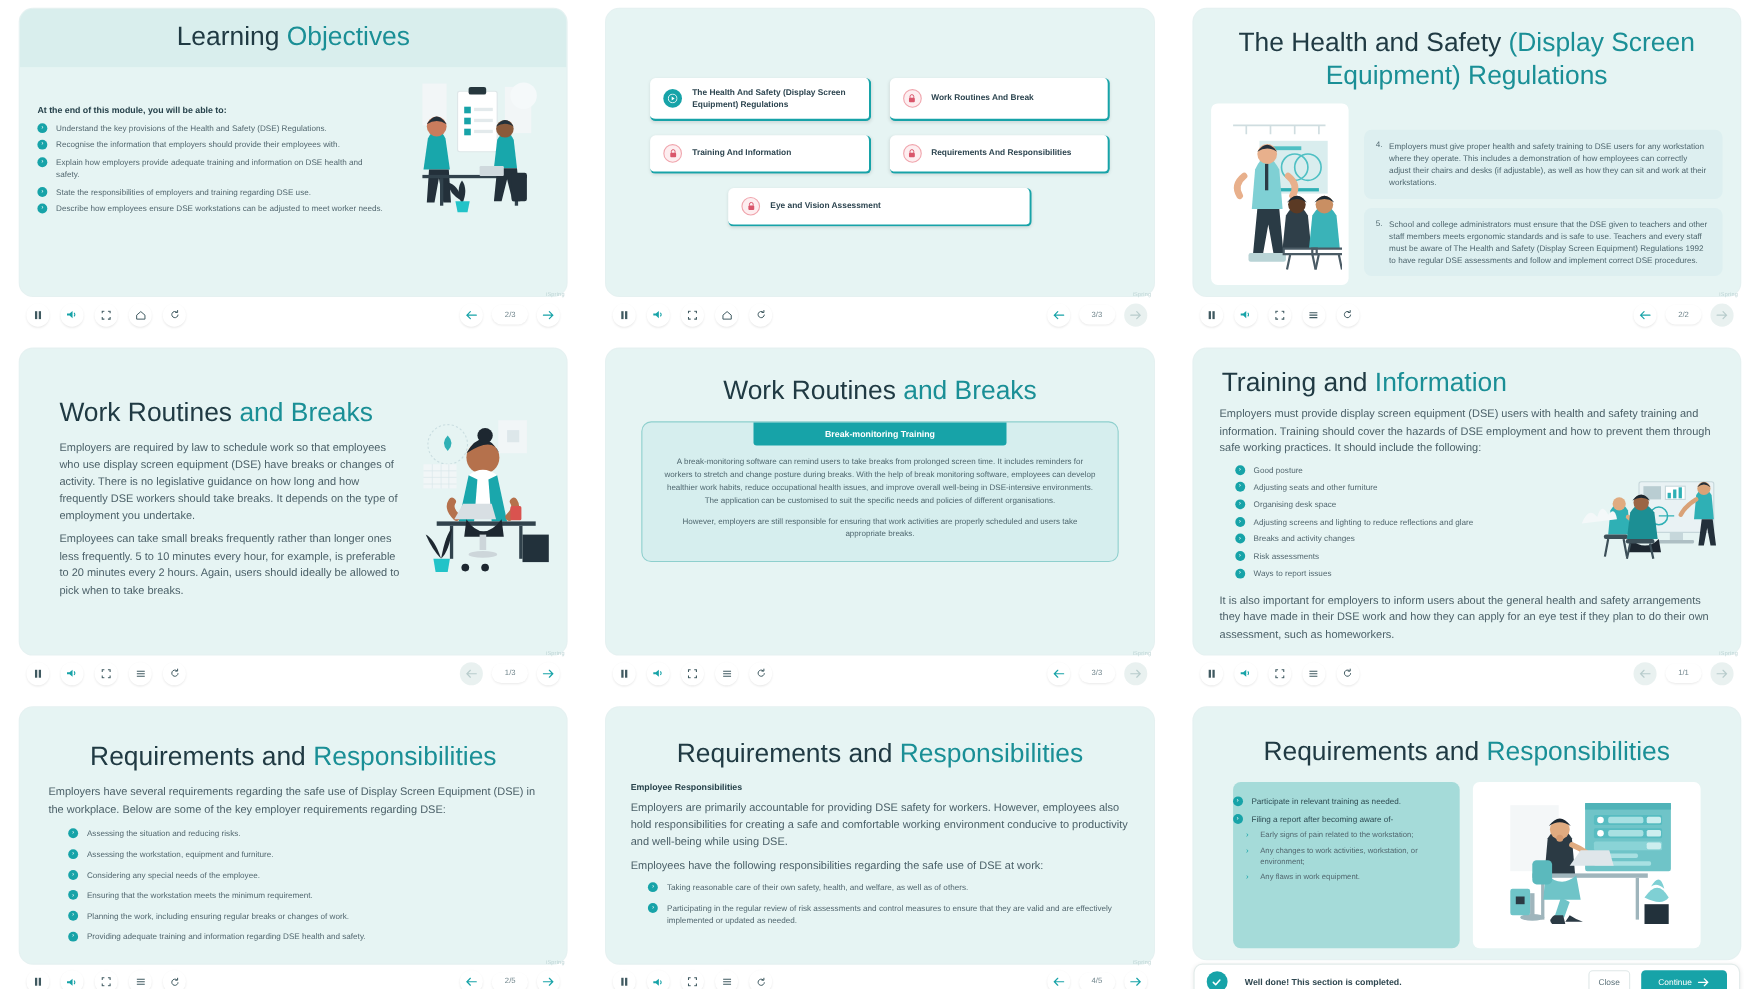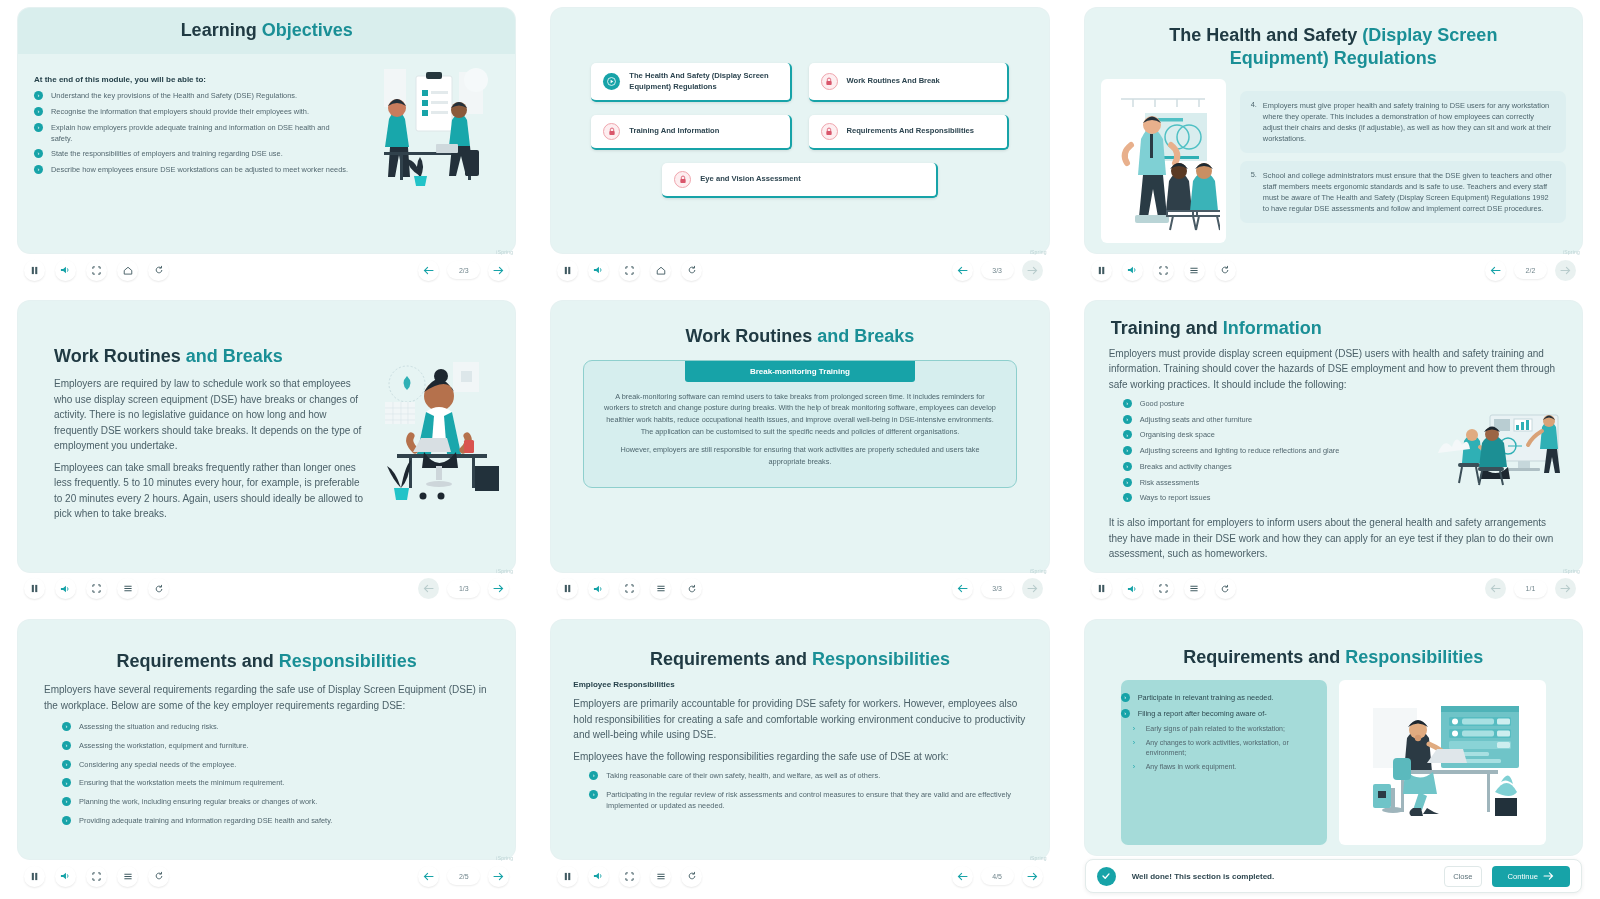--- a/index.html
+++ b/index.html
@@ -30,21 +30,21 @@
     position: relative;
     overflow: hidden;
     display: flex;
     flex-direction: column;
     box-shadow: 0 0 0 1px rgba(150,200,200,.25);
   }
   .slide-body { flex: 1; padding: 10px 16px; display: flex; flex-direction: column; overflow: hidden; }
 
   
   .title {
-    font-size: 18px; font-weight: 700; color: #203a43;
+    font-size: 24px; font-weight: 400; color: #203a43;
     text-align: center; line-height: 1.25;
   }
   .title .accent { color: #1a8f96; }
   .title-left { text-align: left; }
   .title-band {
     background: #d9eeed; padding: 11px 8px 12px;
   }
 
   
   .lead { font-size: 10px; color: #4b6068; line-height: 1.55; margin-bottom: 6px; }
@@ -153,21 +153,21 @@
     border: 1px solid #dfe8e8; background: #fff; border-radius: 4px;
     font-size: 7.6px; color: #5d727a; padding: 5px 8px;
     font-family: "Liberation Sans", sans-serif; cursor: pointer;
   }
   .btn-continue {
     background: #17a3a8; border: none; border-radius: 4px; color: #fff;
     font-size: 7.6px; padding: 6px 16px; display: flex; align-items: center; gap: 5px;
     font-family: "Liberation Sans", sans-serif; cursor: pointer;
   }
   .flexrow { display: flex; gap: 12px; flex: 1; }
-  .two-col { display: flex; gap: 14px; align-items: center; }
+  .two-col { display: flex; gap: 14px; align-items: flex-end; }
 </style>
 </head>
 <body>
 
 <div class="grid">
 
   <div class="panel">
     <div class="slide">
       <div class="title-band">
         <div class="title"><span>Learning </span><span class="accent">Objectives</span></div>

